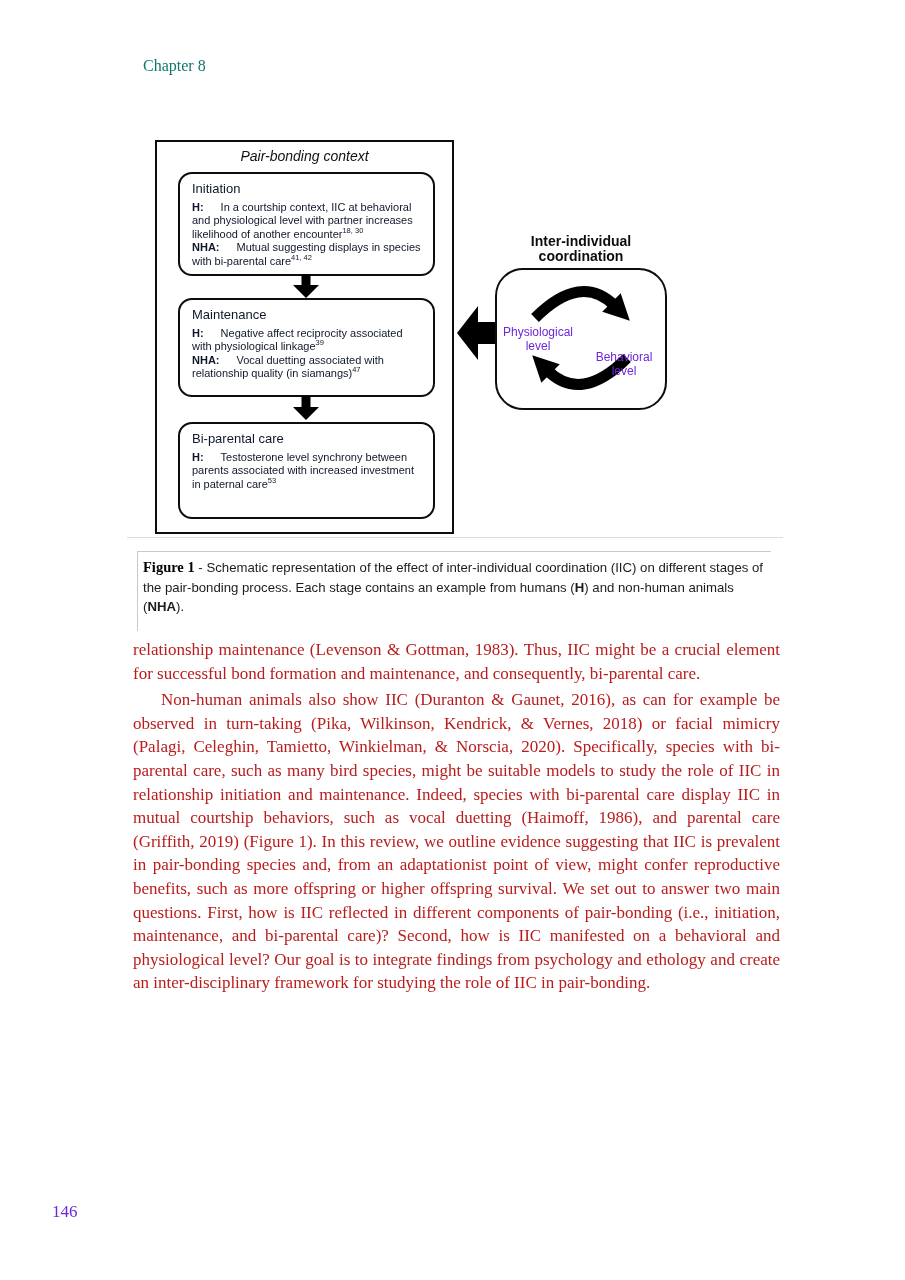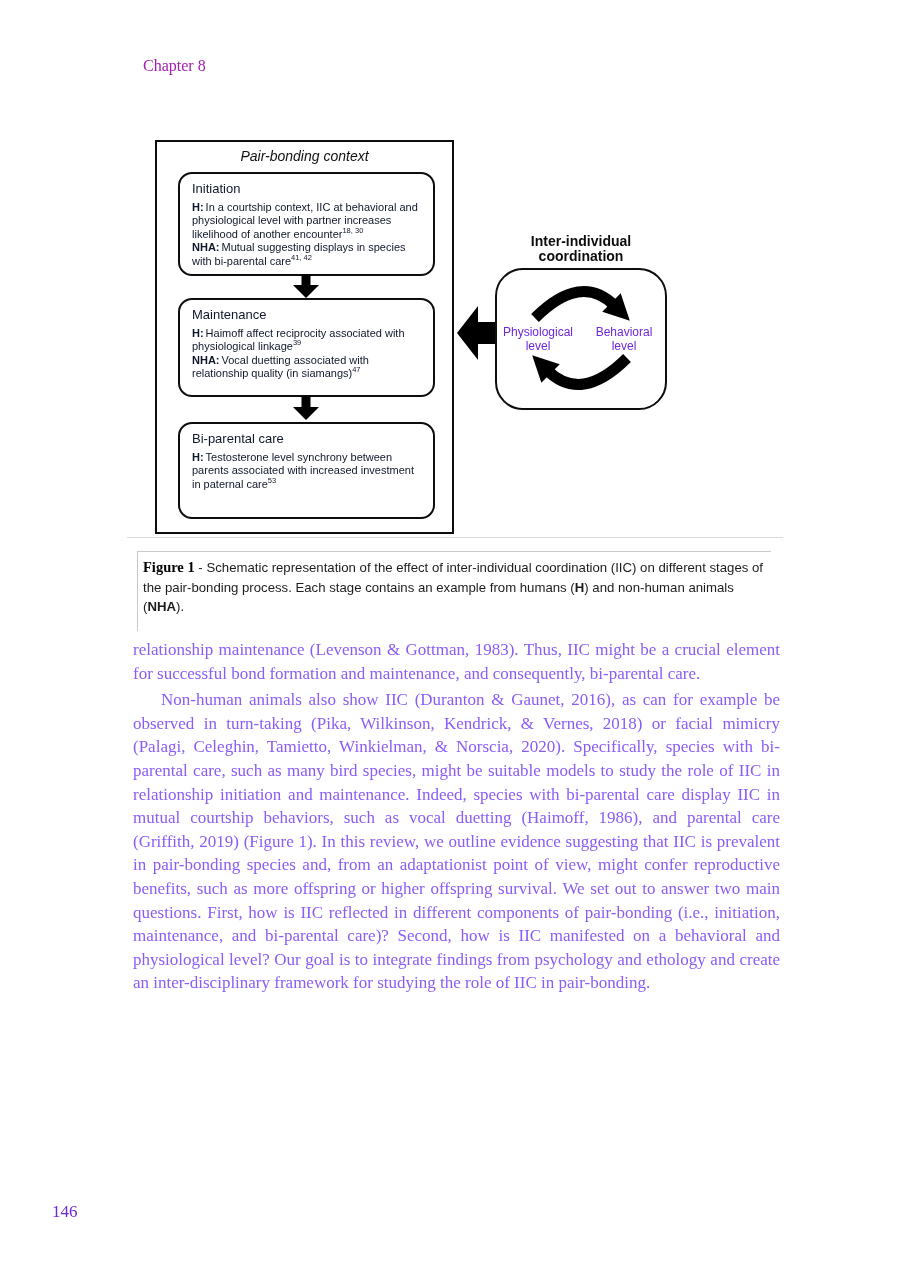--- a/index.html
+++ b/index.html
@@ -5,21 +5,21 @@
   * { margin:0; padding:0; box-sizing:border-box; }
   html,body { background:#ffffff; }
   .page {
     position:relative; width:905px; height:1280px; background:#ffffff;
     font-family:"Liberation Sans", sans-serif; overflow:hidden;
   }
 
   
   .chapter-header {
     position:absolute; left:143px; top:57px;
-    font-family:"Liberation Serif", serif; font-size:16px; color:#a21caf;
+    font-family:"Liberation Serif", serif; font-size:16px; color:#0f766e;
   }
   .page-number {
     position:absolute; left:52px; top:1202px;
     font-family:"Liberation Serif", serif; font-size:17px; color:#6d28d9;
   }
 
   
   .outer-box {
     position:absolute; left:155px; top:140px; width:299px; height:394px;
     border:2px solid #0d0d0d; background:#fff;
@@ -32,21 +32,21 @@
     position:absolute; left:178px; width:257px;
     border:2px solid #0d0d0d; border-radius:14px; background:#fff;
     padding:7px 10px 0 12px; color:#0f172a;
   }
   .stage-initiation { top:172px; height:104px; }
   .stage-maintenance { top:298px; height:99px; }
   .stage-biparental { top:422px; height:97px; }
   .stage-title { font-size:13px; margin-bottom:5px; }
   .stage-entry { font-size:11px; line-height:13.4px; }
   .lbl { font-weight:bold; }
-  .txt { margin-left:2px; }
+  .txt { margin-left:17px; }
   sup { font-size:7.5px; line-height:0; }
 
   .down-arrow { position:absolute; left:293px; width:26px; height:24px; }
   .down-arrow-1 { top:274px; }
   .down-arrow-2 { top:396px; }
   .left-arrow { position:absolute; left:457px; top:303px; width:39px; height:60px; }
 
   .iic-title {
     position:absolute; left:495px; top:234px; width:172px;
     text-align:center; font-weight:bold; font-size:14px; line-height:15px;
@@ -56,21 +56,21 @@
     position:absolute; left:495px; top:268px; width:172px; height:142px;
     border:2px solid #0d0d0d; border-radius:28px; background:#fff;
   }
   .cycle-svg { position:absolute; left:0; top:0; width:168px; height:138px; }
   .iic-label {
     position:absolute; top:56px; width:86px; text-align:center;
     font-size:12px; line-height:13.5px; white-space:pre-line; color:#6d28d9;
     background:transparent;
   }
   .iic-label-left { left:-2px; }
-  .iic-label-right { right:-2px; }
+  .iic-label-right { right:-2px;margin-top:25px; }
 
   
   .figure-frame-rule {
     position:absolute; left:127px; top:537px; width:656px; height:0;
     border-top:1px solid #dcdcdc;
   }
   .caption-frame {
     position:absolute; left:137px; top:551px; width:634px;
     border-top:1px solid #c9c9c9; border-left:1px solid #c9c9c9;
     padding:6px 2px 14px 5px;
@@ -80,21 +80,21 @@
   }
   .caption-figlabel {
     font-family:"Liberation Serif", serif; font-weight:bold; font-size:14.5px; color:#000;
   }
   .caption-bold { font-weight:bold; }
 
   
   .body-text {
     position:absolute; left:133px; top:638px; width:647px;
     font-family:"Liberation Serif", serif; font-size:17px; line-height:23.6px;
-    color:#8b5cf6; text-align:justify;
+    color:#b91c1c; text-align:justify;
   }
   .body-text p + p { text-indent:28px; margin-top:3px; }
 </style>
 </head>
 <body>
 
 <div class="page">
 
   <div class="chapter-header">Chapter 8</div>
 
@@ -106,21 +106,21 @@
     <div class="stage-entry"><span class="lbl">H:</span><span class="txt">In a courtship context, IIC at behavioral and physiological level with partner increases likelihood of another encounter</span><sup>18, 30</sup></div>
     <div class="stage-entry"><span class="lbl">NHA:</span><span class="txt">Mutual suggesting displays in species with bi-parental care</span><sup>41, 42</sup></div>
   </div>
 
   <svg class="down-arrow down-arrow-1" viewBox="0 0 26 24">
     <polygon points="8.5,0 17.5,0 17.5,11 26,11 13,24 0,11 8.5,11" fill="#000"></polygon>
   </svg>
 
   <div class="stage-box stage-maintenance">
     <div class="stage-title">Maintenance</div>
-    <div class="stage-entry"><span class="lbl">H:</span><span class="txt">Haimoff affect reciprocity associated with physiological linkage</span><sup>39</sup></div>
+    <div class="stage-entry"><span class="lbl">H:</span><span class="txt">Negative affect reciprocity associated with physiological linkage</span><sup>39</sup></div>
     <div class="stage-entry"><span class="lbl">NHA:</span><span class="txt">Vocal duetting associated with relationship quality (in siamangs)</span><sup>47</sup></div>
   </div>
 
   <svg class="down-arrow down-arrow-2" viewBox="0 0 26 24">
     <polygon points="8.5,0 17.5,0 17.5,11 26,11 13,24 0,11 8.5,11" fill="#000"></polygon>
   </svg>
 
   <div class="stage-box stage-biparental">
     <div class="stage-title">Bi-parental care</div>
     <div class="stage-entry"><span class="lbl">H:</span><span class="txt">Testosterone level synchrony between parents associated with increased investment in paternal care</span><sup>53</sup></div>

